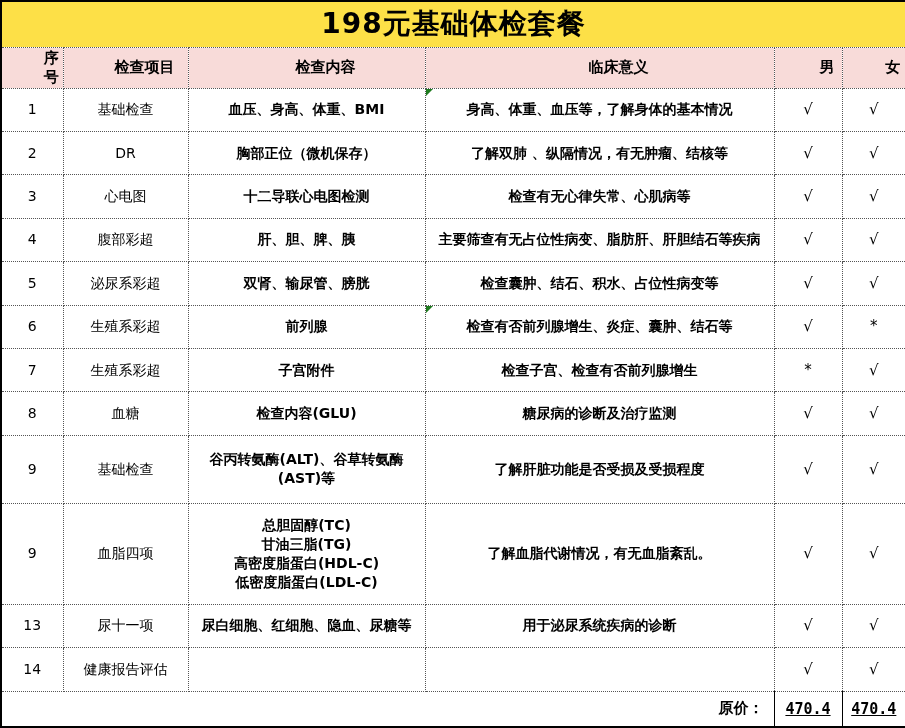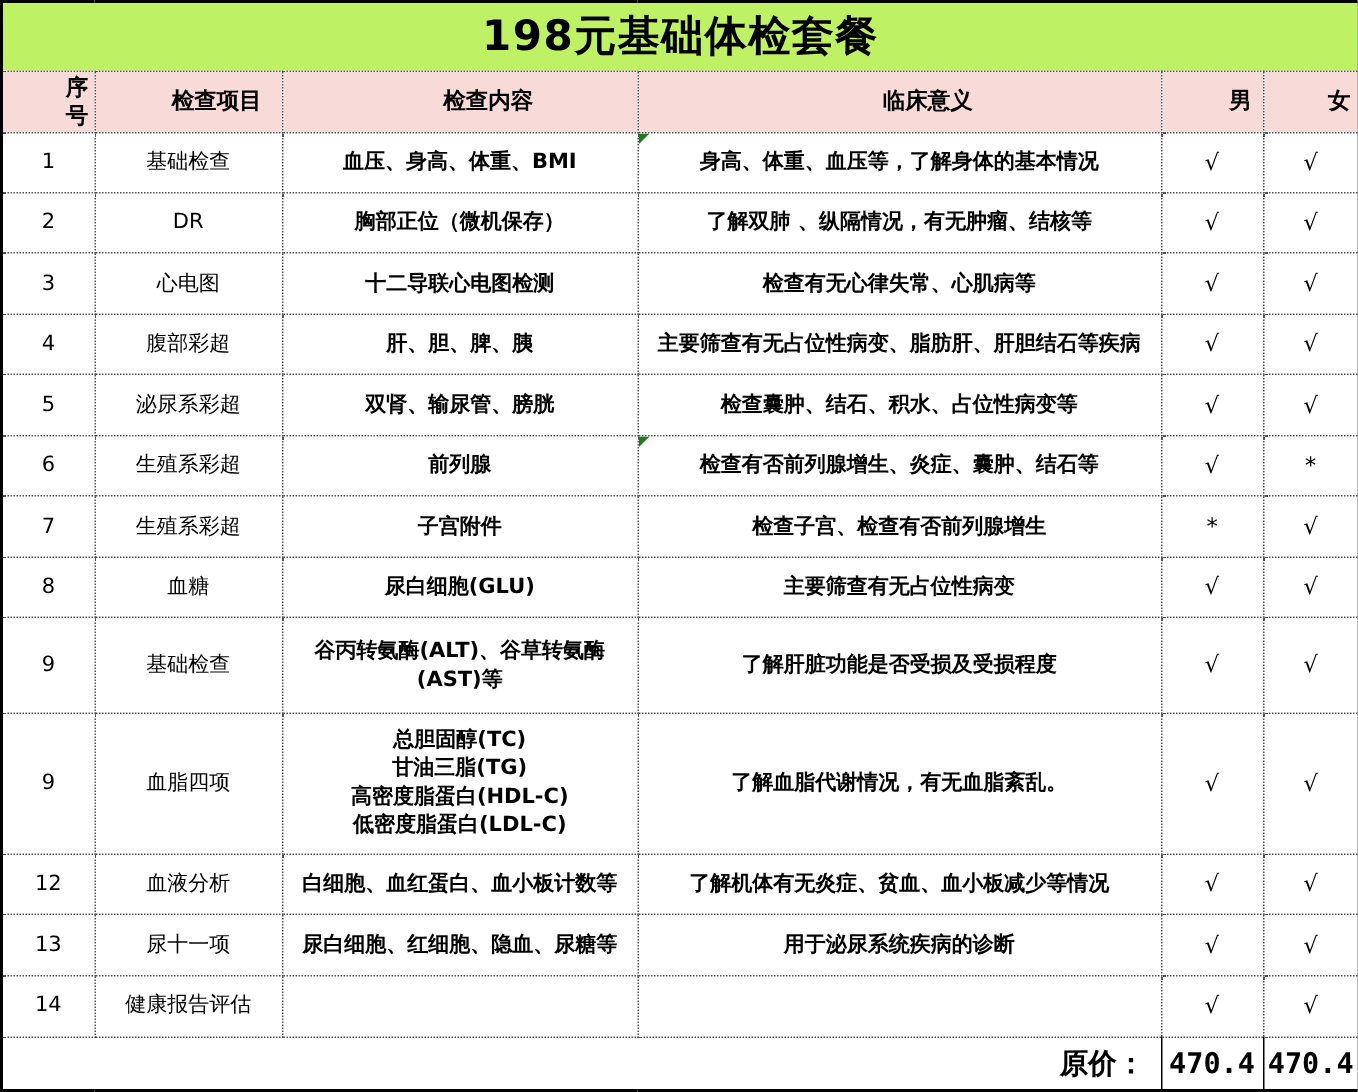--- a/index.html
+++ b/index.html
@@ -40,21 +40,21 @@
     overflow: hidden;
   }
 
   tr.title-row td {
     height: 46px;
     border: none;
     border-bottom: 1px dotted #555555;
     font-size: 28px;
     font-weight: bold;
     letter-spacing: 1px;
-    background: #bef264;
+    background: #fde047;
   }
   tr.header-row th {
     height: 37px;
     background: #f8dbd9;
     font-size: 15px;
     font-weight: bold;
     padding-left: 40px;
   }
   tbody td {
     font-size: 14px;
@@ -71,32 +71,33 @@
     left: 0;
     width: 0;
     height: 0;
     border-top: 7px solid #1e7b1e;
     border-right: 7px solid transparent;
   }
 
   tr.footer-row td {
     height: 36px;
     font-weight: bold;
-    font-size: 19px;
+    font-size: 15px;
     border: none;
     border-top: 1px dotted #555555;
   }
   tr.footer-row td.price-label {
     text-align: right;
     padding-right: 10px;
   }
   tr.footer-row td.price {
     border-left: 1px solid #000000;
     text-align: center;
     font-family: "DejaVu Sans Mono", monospace;
+    text-decoration: underline;
   }
 </style>
 </head>
 <body>
 
 <div class="sheet">
   <table class="checkup">
     <colgroup>
       <col class="c0">
         <col class="c1">
@@ -171,49 +172,41 @@
     <td class="c-no">7</td>
     <td class="c-item">生殖系彩超</td>
     <td class="c-content">子宫附件</td>
     <td class="c-meaning">检查子宫、检查有否前列腺增生</td>
     <td class="c-male">*</td>
     <td class="c-female">√</td>
   </tr>
         <tr style="height: 37px;">
     <td class="c-no">8</td>
     <td class="c-item">血糖</td>
-    <td class="c-content">尿白细胞(GLU)</td>
-    <td class="c-meaning">主要筛查有无占位性病变</td>
+    <td class="c-content">检查内容(GLU)</td>
+    <td class="c-meaning">糖尿病的诊断及治疗监测</td>
     <td class="c-male">√</td>
     <td class="c-female">√</td>
   </tr>
         <tr style="height: 58px;">
     <td class="c-no">9</td>
     <td class="c-item">基础检查</td>
     <td class="c-content">谷丙转氨酶(ALT)、谷草转氨酶(AST)等</td>
     <td class="c-meaning">了解肝脏功能是否受损及受损程度</td>
     <td class="c-male">√</td>
     <td class="c-female">√</td>
   </tr>
         <tr style="height: 86px;">
     <td class="c-no">9</td>
     <td class="c-item">血脂四项</td>
     <td class="c-content">总胆固醇(TC)
 甘油三脂(TG)
 高密度脂蛋白(HDL-C)
 低密度脂蛋白(LDL-C)</td>
     <td class="c-meaning">了解血脂代谢情况，有无血脂紊乱。</td>
-    <td class="c-male">√</td>
-    <td class="c-female">√</td>
-  </tr>
-        <tr style="height: 37px;">
-    <td class="c-no">12</td>
-    <td class="c-item">血液分析</td>
-    <td class="c-content">白细胞、血红蛋白、血小板计数等</td>
-    <td class="c-meaning">了解机体有无炎症、贫血、血小板减少等情况</td>
     <td class="c-male">√</td>
     <td class="c-female">√</td>
   </tr>
         <tr style="height: 37px;">
     <td class="c-no">13</td>
     <td class="c-item">尿十一项</td>
     <td class="c-content">尿白细胞、红细胞、隐血、尿糖等</td>
     <td class="c-meaning">用于泌尿系统疾病的诊断</td>
     <td class="c-male">√</td>
     <td class="c-female">√</td>

